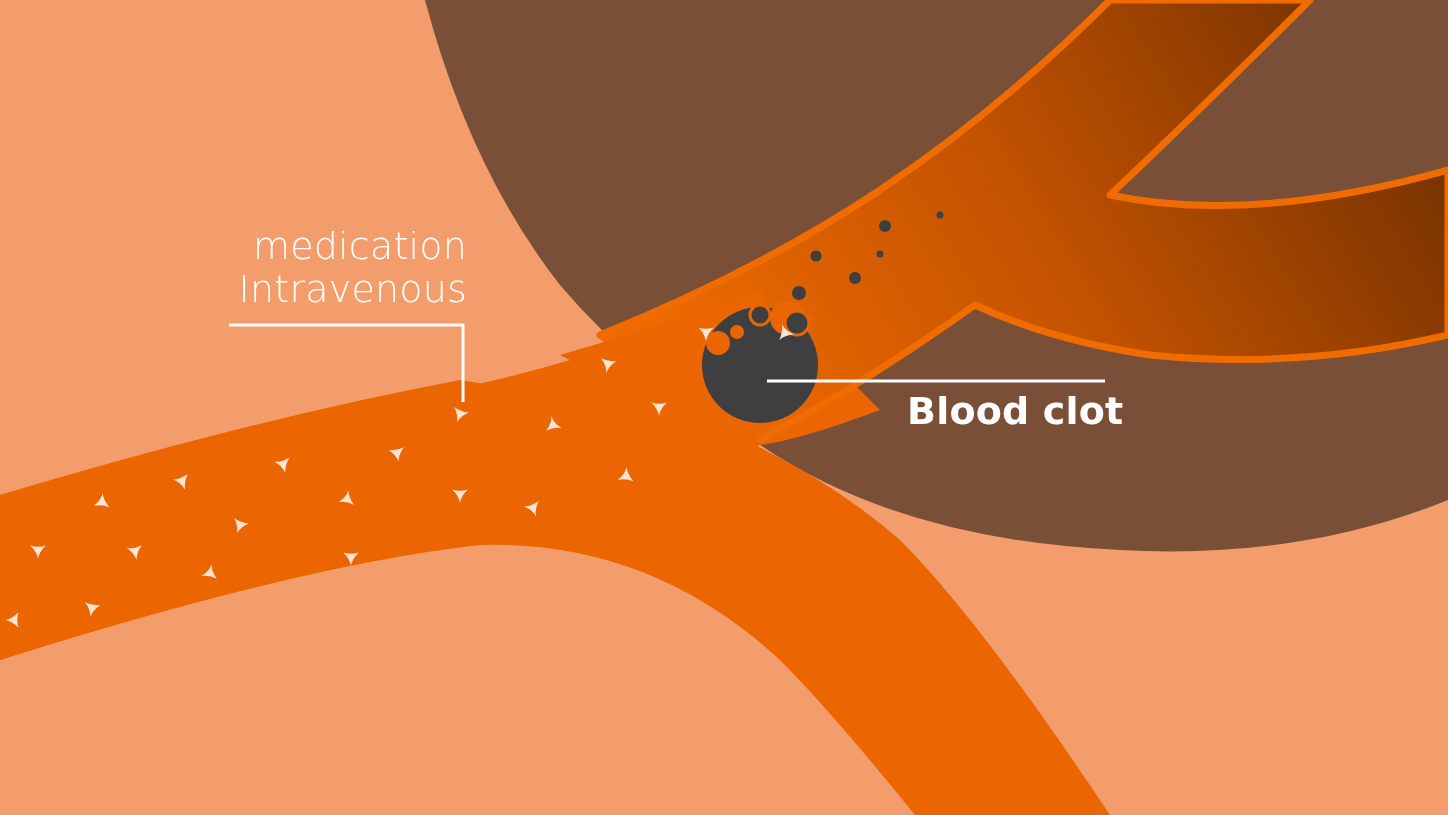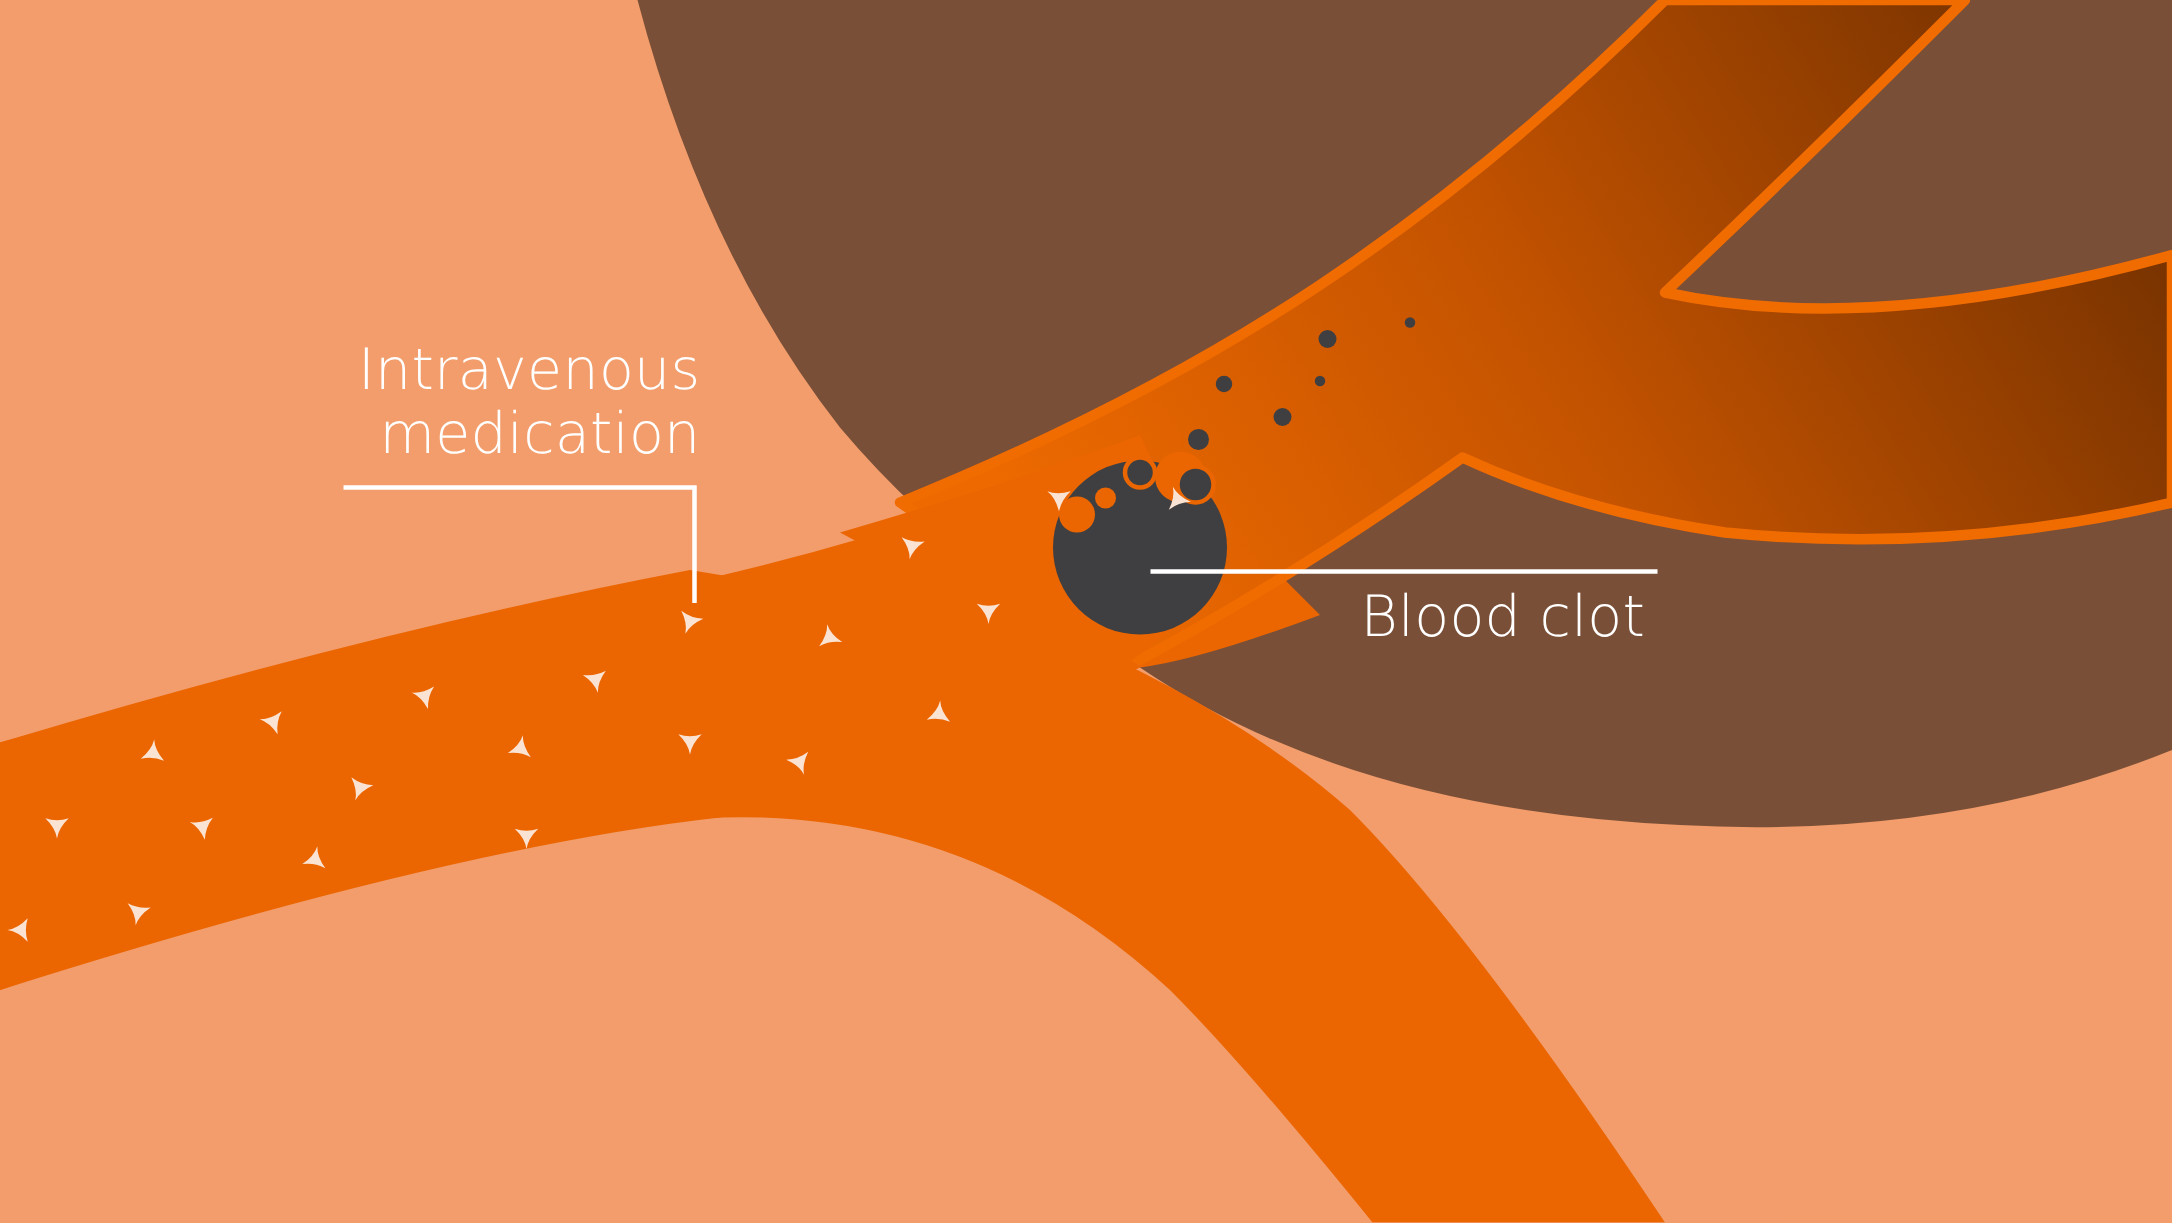--- a/index.html
+++ b/index.html
@@ -1,21 +1,21 @@
 <!DOCTYPE html>
 <html><head>
   <meta charset="utf-8">
   <style>
     html, body { margin: 0; padding: 0; }
     body { width: 1448px; height: 815px; overflow: hidden; background: #f29d6b; font-family: "DejaVu Sans", sans-serif; }
     .stage { position: relative; width: 1448px; height: 815px; }
     svg.art { position: absolute; left: 0; top: 0; }
     .label { position: absolute; color: #ffffff; font-family: "DejaVu Sans", sans-serif; font-weight: 300; line-height: 1.12; letter-spacing: 0.2px; }
     .label-iv { right: 981px; top: 225px; font-size: 38px; text-align: right; }
-    .label-clot { left: 907px; top: 390px; font-size: 38px; }
+    .label-clot { left: 907px; top: 390px; font-size: 38px; font-weight: bold; }
   </style>
 </head>
 <body>
 
 <div class="stage">
   <svg class="art" width="1448" height="815" viewBox="0 0 1448 815">
     <defs>
       <linearGradient id="upperGrad" x1="720" y1="420" x2="1400" y2="0" gradientUnits="userSpaceOnUse">
         <stop offset="0" stop-color="#ee6a00"></stop>
         <stop offset="0.45" stop-color="#c45300"></stop>
@@ -76,17 +76,17 @@
       <use href="#tri" transform="translate(659,407) rotate(180)"></use>
       <use href="#tri" transform="translate(706,332) rotate(-60)"></use>
       <use href="#tri" transform="translate(785,333) rotate(-20)"></use>
     </g>
 
     <polyline points="229,325 463,325 463,402" fill="none" stroke="#ffffff" stroke-width="3"></polyline>
     <line x1="767" y1="381" x2="1105" y2="381" stroke="#ffffff" stroke-width="3"></line>
   </svg>
 
   <div class="label label-iv">
+    <div>medication</div>
     <div>Intravenous</div>
-    <div>medication</div>
   </div>
   <div class="label label-clot">Blood clot</div>
 </div>
 
 </body></html>

